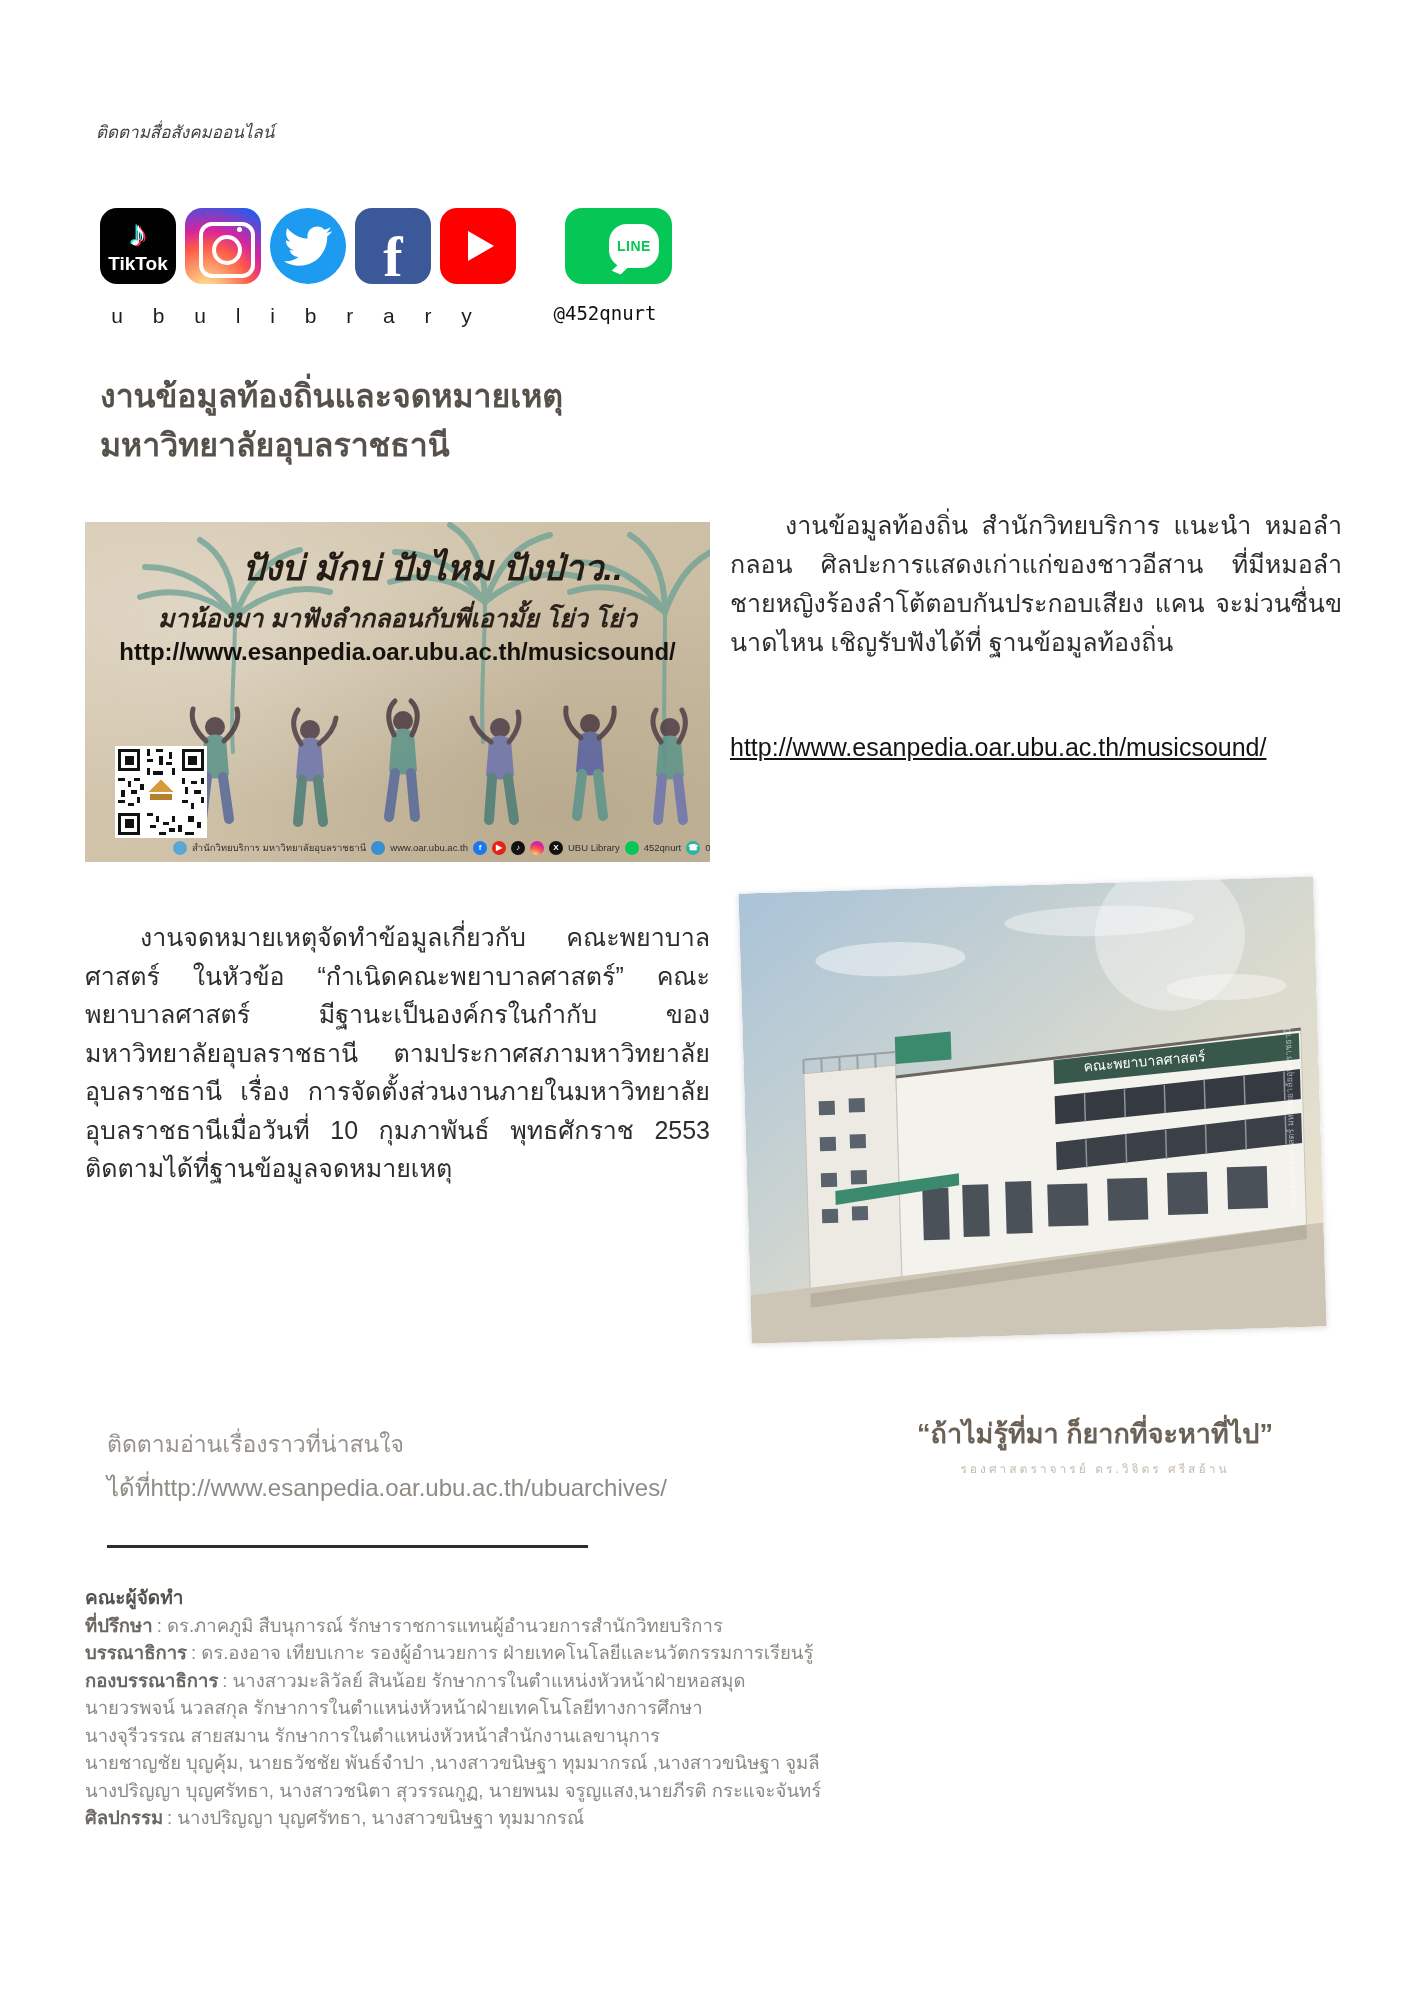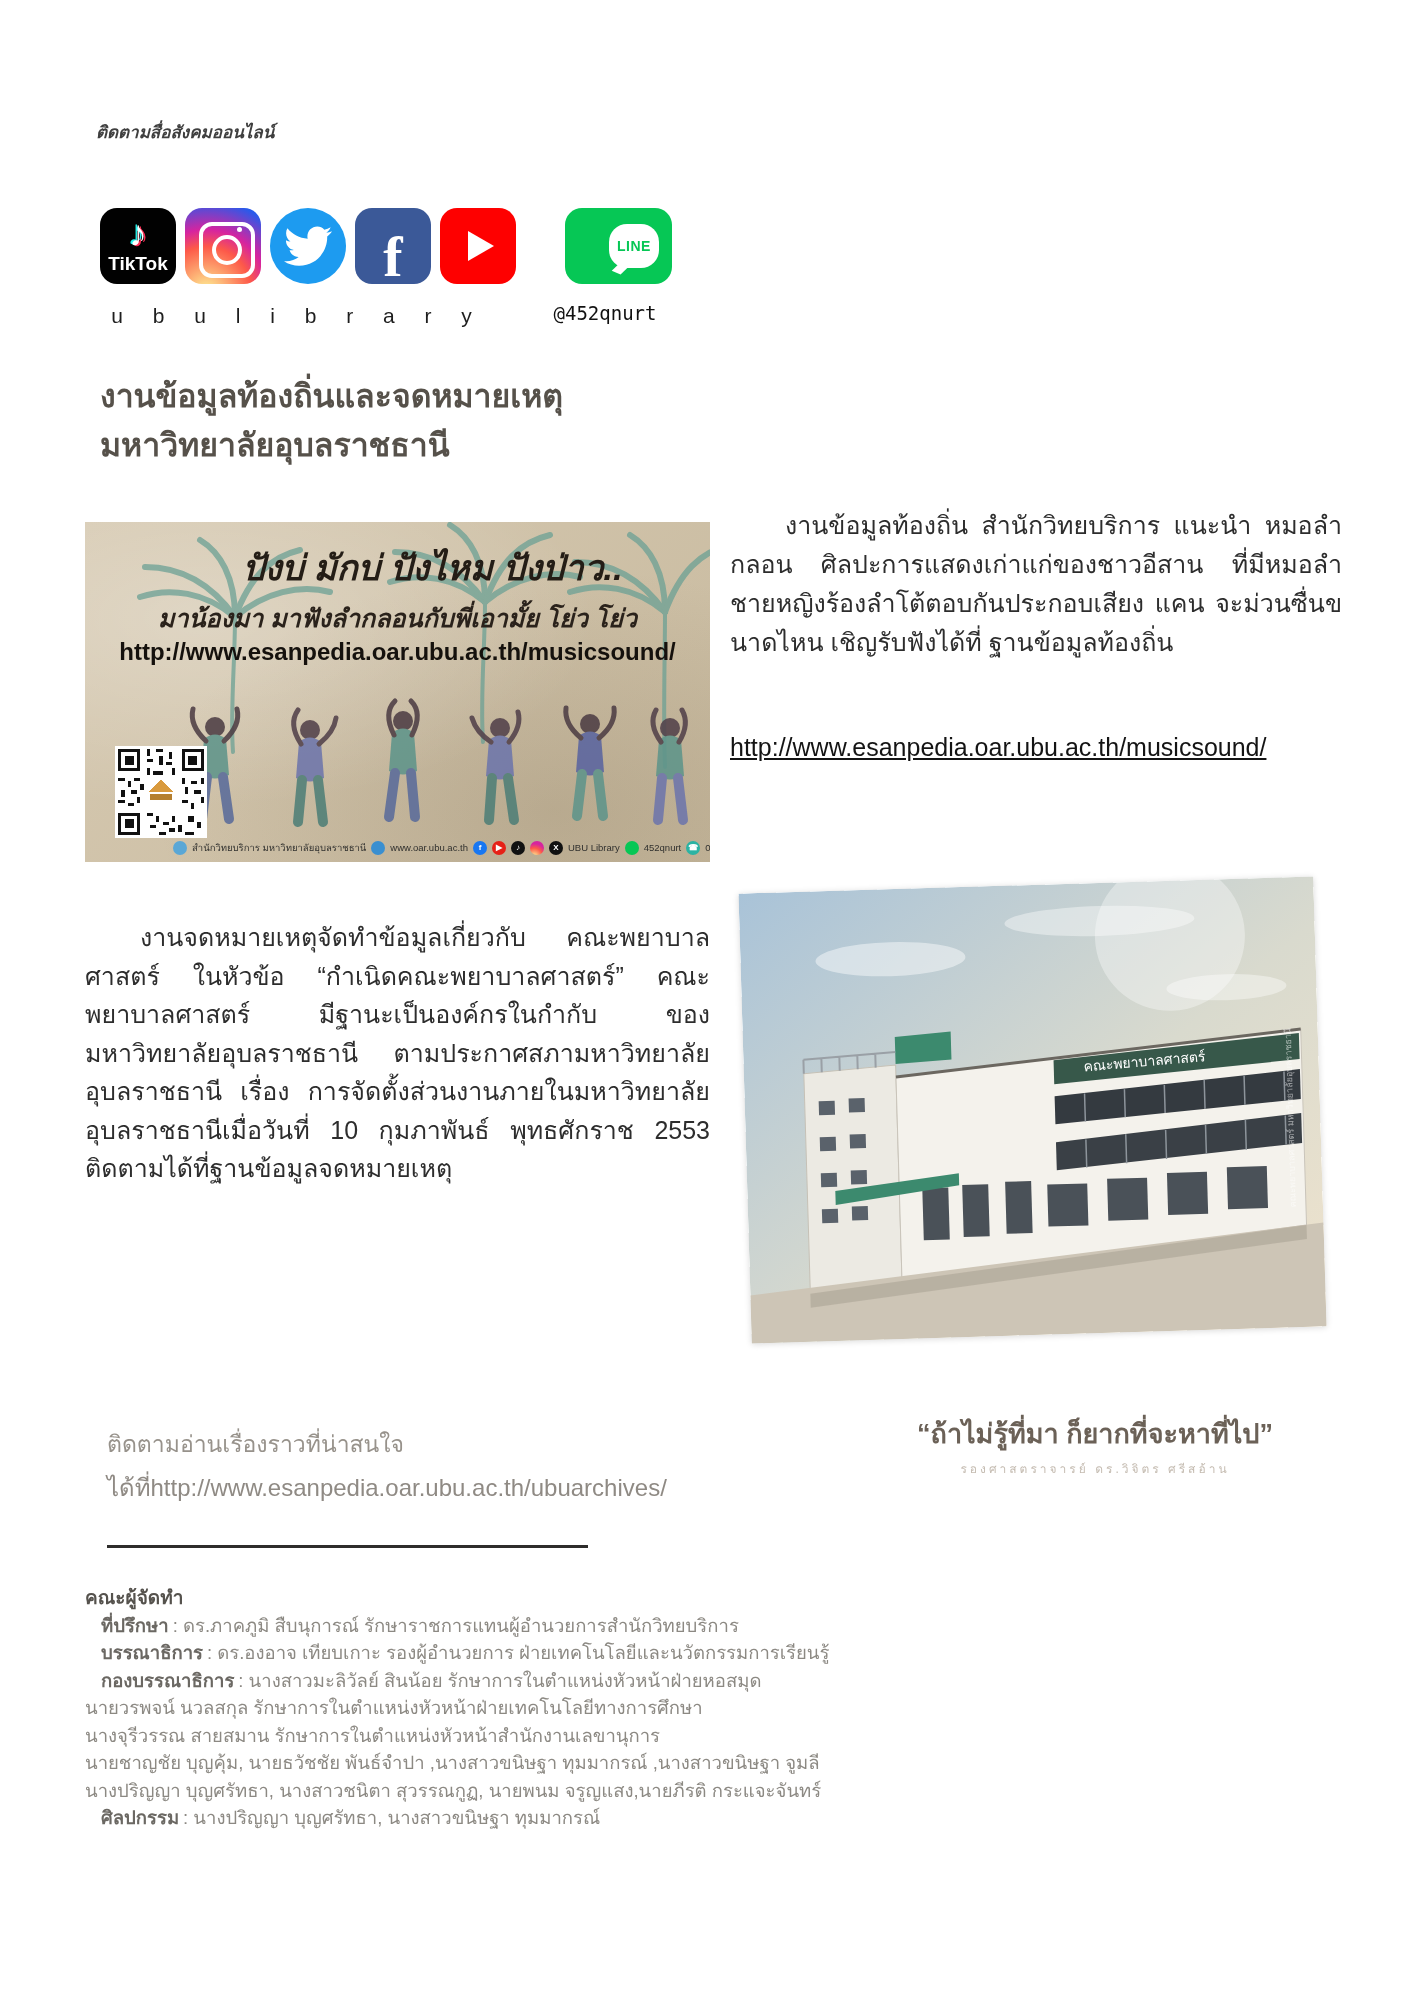--- a/index.html
+++ b/index.html
@@ -1,20 +1,20 @@
 <!DOCTYPE html>
 <html><head>
 <meta charset="utf-8">
 <style>
   html,body{margin:0;padding:0;background:#e8e8e8;}
   .page{position:relative;width:1414px;height:2000px;background:#ffffff;margin:0 auto;
         font-family:"Liberation Sans",sans-serif;color:#2e2e2e;overflow:hidden;}
 
   
-  .follow-label{position:absolute;left:96px;top:118px;font-size:17px;font-weight:bold;
+  .follow-label{position:absolute;left:96px;top:118px;font-size:17px;font-weight:normal;
                 font-style:italic;color:#3f3f3f;}
   .icons-row{position:absolute;left:100px;top:208px;display:flex;gap:9px;}
   .tile{width:76px;height:76px;border-radius:17px;position:relative;flex:0 0 auto;}
   .tile.tiktok{background:#010101;display:flex;flex-direction:column;align-items:center;justify-content:center;}
   .tiktok .note{color:#fff;font-size:36px;line-height:34px;
                 text-shadow:-2px -1px 0 #25f4ee,2px 1px 0 #fe2c55;}
   .tiktok .tlabel{color:#fff;font-size:19px;font-weight:bold;margin-top:2px;}
   .tile.insta{background:radial-gradient(circle at 28% 110%,#fdf497 0%,#fd5949 45%,#d6249f 62%,#285aeb 92%);}
   .insta .frame{position:absolute;left:14px;top:14px;width:48px;height:48px;border:4px solid #fff;border-radius:13px;}
   .insta .lens{position:absolute;left:27px;top:27px;width:22px;height:22px;border:4px solid #fff;border-radius:50%;}
@@ -74,21 +74,21 @@
   .follow2{position:absolute;left:107px;top:1468px;font-size:24px;color:#8f8a84;cursor:pointer;}
   .divider{position:absolute;left:107px;top:1545px;width:481px;height:3px;background:#2e2d2b;}
   .quotebox{position:absolute;left:900px;top:1412px;width:390px;text-align:center;}
   .quote{font-size:27px;font-weight:bold;color:#6b6157;}
   .attr{margin-top:4px;font-size:12px;letter-spacing:3px;color:#c4bbb0;}
 
   
   .credits{position:absolute;left:85px;top:1585px;width:900px;font-size:18.5px;line-height:25px;color:#8c8983;}
   .ctitle{font-weight:bold;color:#55524d;font-size:19px;margin-bottom:2px;}
   .cline{margin-top:2.5px;}
-  .cline b{color:#6b6863;margin-right:4px;margin-left:16px;}
+  .cline b{color:#6b6863;margin-right:4px;}
   .cline b:empty{display:none;margin:0;}
 </style>
 </head>
 <body>
 
 <div class="page">
 
   <div class="follow-label">ติดตามสื่อสังคมออนไลน์</div>
 
   <div class="icons-row">

